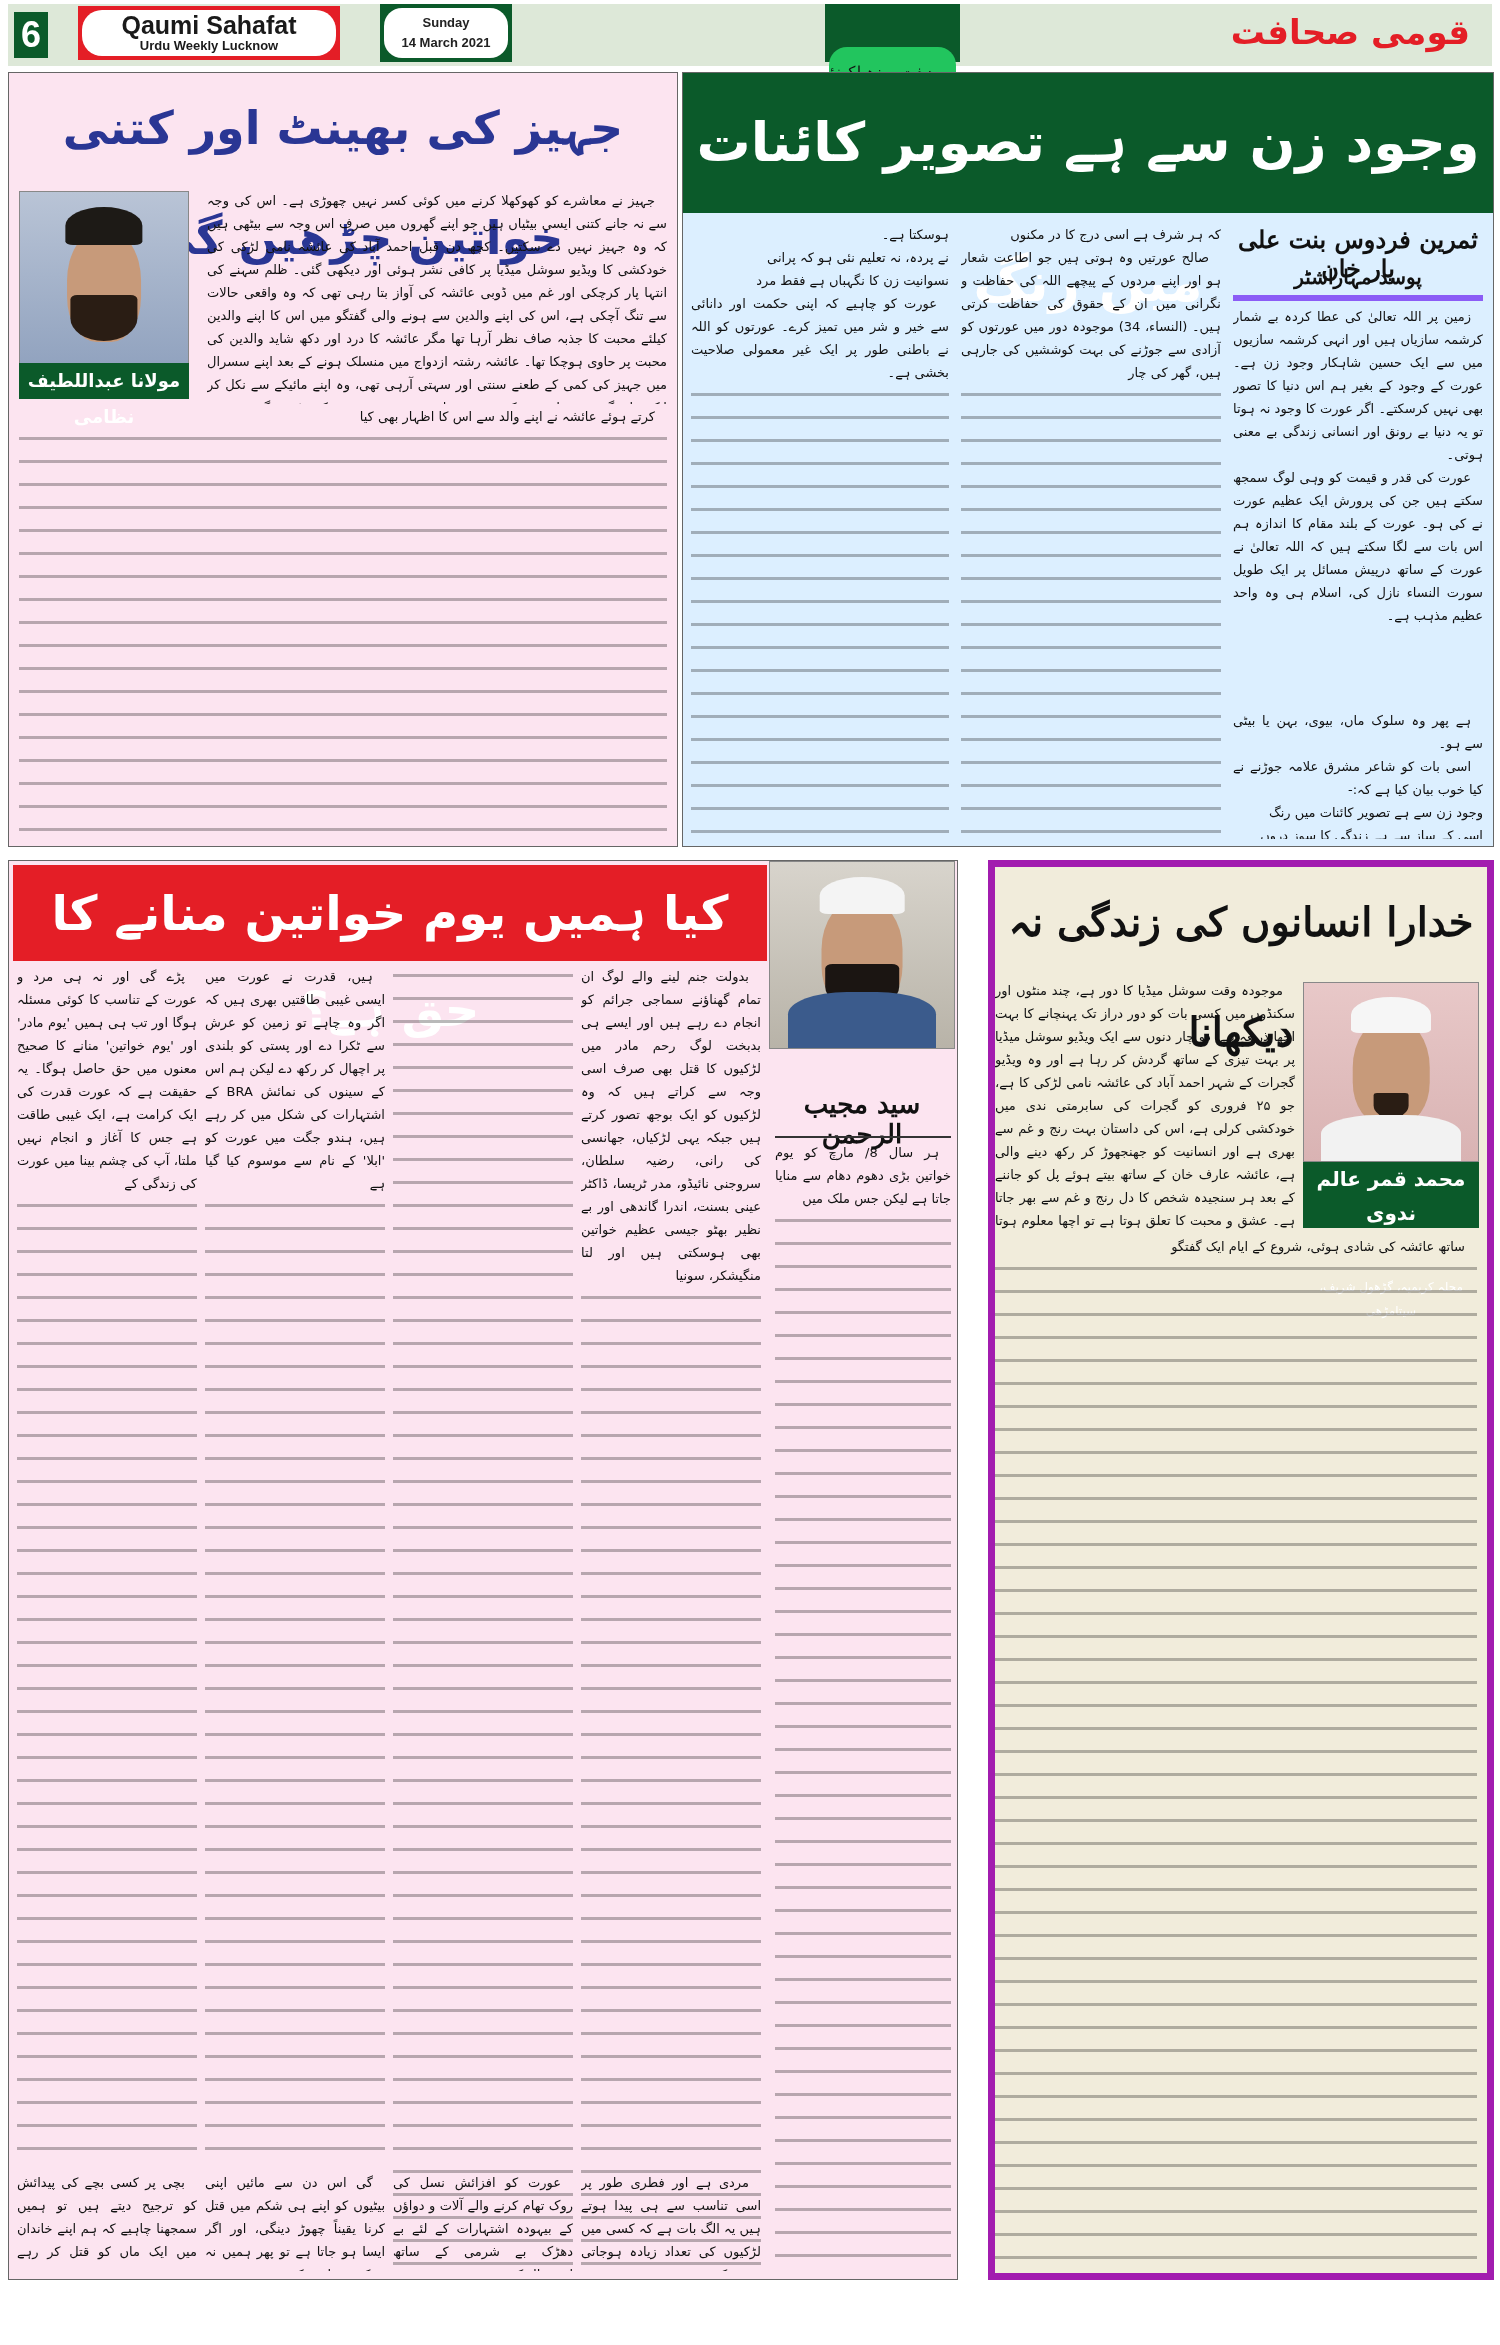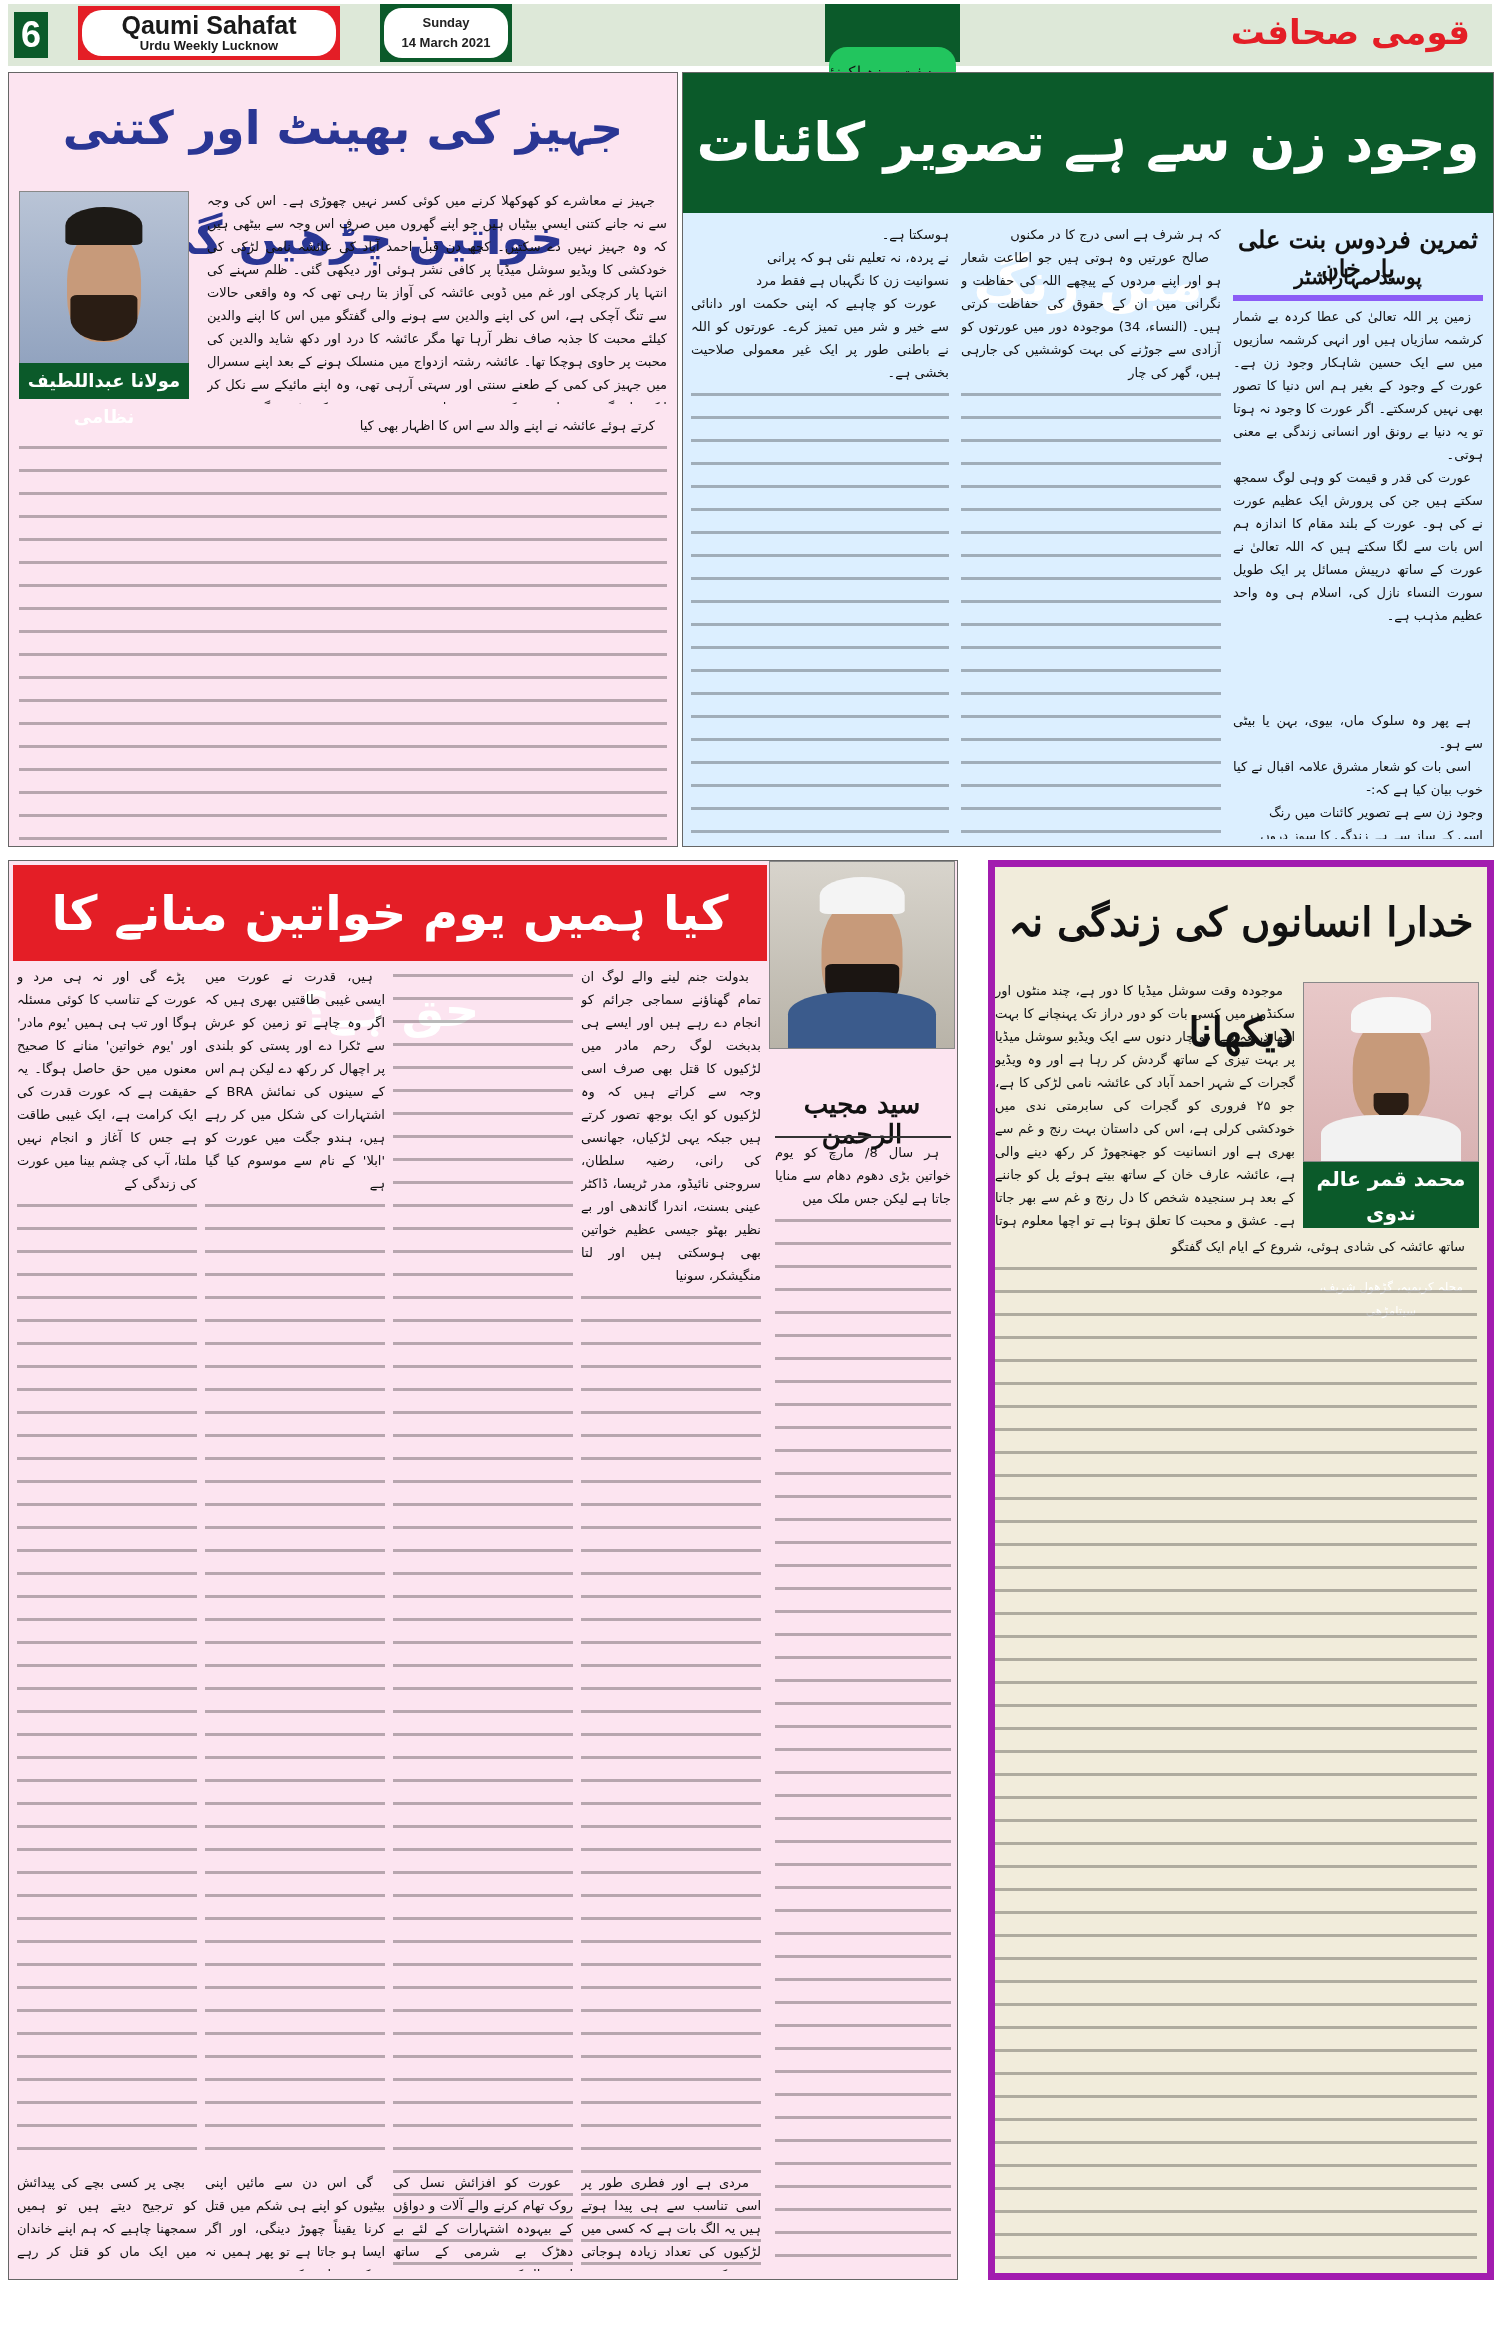--- a/index.html
+++ b/index.html
@@ -62,21 +62,21 @@
 <div class="article a1">
   <div class="a1-head">وجود زن سے ہے تصویر کائنات میں رنگ</div>
   <div class="byline" style="right:10px; top:152px; width:250px;">ثمرین فردوس بنت علی یار خان</div>
   <div class="byline-sub" style="right:10px; top:192px; width:250px; padding-bottom:6px;">پوسد مہاراشٹر</div>
   <div class="col" style="right:10px; top:232px; width:250px; height:400px;">
     <p>زمین پر اللہ تعالیٰ کی عطا کردہ بے شمار کرشمہ سازیاں ہیں اور انہی کرشمہ سازیوں میں سے ایک حسین شاہکار وجود زن ہے۔ عورت کے وجود کے بغیر ہم اس دنیا کا تصور بھی نہیں کرسکتے۔ اگر عورت کا وجود نہ ہوتا تو یہ دنیا بے رونق اور انسانی زندگی بے معنی ہوتی۔</p>
     <p>عورت کی قدر و قیمت کو وہی لوگ سمجھ سکتے ہیں جن کی پرورش ایک عظیم عورت نے کی ہو۔ عورت کے بلند مقام کا اندازہ ہم اس بات سے لگا سکتے ہیں کہ اللہ تعالیٰ نے عورت کے ساتھ درپیش مسائل پر ایک طویل سورت النساء نازل کی، اسلام ہی وہ واحد عظیم مذہب ہے۔</p>
   </div>
   <div class="col" style="right:10px; top:636px; width:250px; height:130px;">
     <p>ہے پھر وہ سلوک ماں، بیوی، بہن یا بیٹی سے ہو۔</p>
-    <p>اسی بات کو شعار مشرق علامہ اقبال نے کیا خوب بیان کیا ہے کہ:-</p>
+    <p>اسی بات کو شاعر مشرق علامہ جوڑنے نے کیا خوب بیان کیا ہے کہ:-</p>
     <div>وجود زن سے ہے تصویر کائنات میں رنگ</div>
     <div>اسی کے ساز سے ہے زندگی کا سوز دروں</div>
 
   </div>
   <div class="col" style="right:272px; top:150px; width:260px; height:615px;">
     <div>کہ ہر شرف ہے اسی درج کا در مکنوں</div>
     <p>صالح عورتیں وہ ہوتی ہیں جو اطاعت شعار ہو اور اپنے مردوں کے پیچھے اللہ کی حفاظت و نگرانی میں ان کے حقوق کی حفاظت کرتی ہیں۔ (النساء، 34) موجودہ دور میں عورتوں کو آزادی سے جوڑنے کی بہت کوششیں کی جارہی ہیں، گھر کی چار</p>
     <span class="filler"></span>
   </div>
   <div class="col" style="right:544px; top:150px; width:258px; height:615px;">
@@ -92,21 +92,21 @@
   <div class="a2-head">جہیز کی بھینٹ اور کتنی خواتین چڑھیں گی؟</div>
   <div class="photo" style="left:10px; top:118px; width:170px; height:190px;">
     <div class="face"></div>
     <div class="cap" style="background:#1d1a16;"></div>
     <div class="beard"></div>
   </div>
   <div class="namebar" style="left:10px; top:290px; width:170px; height:36px; line-height:36px; font-size:18px;">مولانا عبداللطیف نظامی</div>
   <div class="col" style="right:10px; top:116px; width:460px; height:215px;">
     <p>جہیز نے معاشرے کو کھوکھلا کرنے میں کوئی کسر نہیں چھوڑی ہے۔ اس کی وجہ سے نہ جانے کتنی ایسی بیٹیاں ہیں جو اپنے گھروں میں صرف اس وجہ سے بیٹھی ہیں کہ وہ جہیز نہیں دے سکتیں۔ کچھ دن قبل احمد آباد کی عائشہ نامی لڑکی کی خودکشی کا ویڈیو سوشل میڈیا پر کافی نشر ہوئی اور دیکھی گئی۔ ظلم سہنے کی انتہا پار کرچکی اور غم میں ڈوبی عائشہ کی آواز بتا رہی تھی کہ وہ واقعی حالات سے تنگ آچکی ہے، اس کی اپنے والدین سے ہونے والی گفتگو میں اس کا اپنے والدین کیلئے محبت کا جذبہ صاف نظر آرہا تھا مگر عائشہ کا درد اور دکھ شاید والدین کی محبت پر حاوی ہوچکا تھا۔ عائشہ رشتہ ازدواج میں منسلک ہونے کے بعد اپنے سسرال میں جہیز کی کمی کے طعنے سنتی اور سہتی آرہی تھی، وہ اپنے مائیکے سے نکل کر ایک پرائے گھر میں دلہن بن کر پہنچی تو اپنے شوہر سے محبت کر بیٹھی مگر</p>
   </div>
-  <div class="col" style="right:10px; top:332px; width:648px; height:435px;margin-top:9px;">
+  <div class="col" style="right:10px; top:332px; width:648px; height:435px;">
     <p>کرتے ہوئے عائشہ نے اپنے والد سے اس کا اظہار بھی کیا</p>
     <span class="filler"></span>
   </div>
 </div>
 
 <div class="article a3">
   <div class="a3-head">کیا ہمیں یوم خواتین منانے کا حق ہے؟</div>
   <div class="photo" style="left:760px; top:0px; width:186px; height:188px; background:linear-gradient(#d8d4cc,#b8b3a8);">
     <div class="face"></div>
     <div class="cap" style="background:#f4f4f4;"></div>

